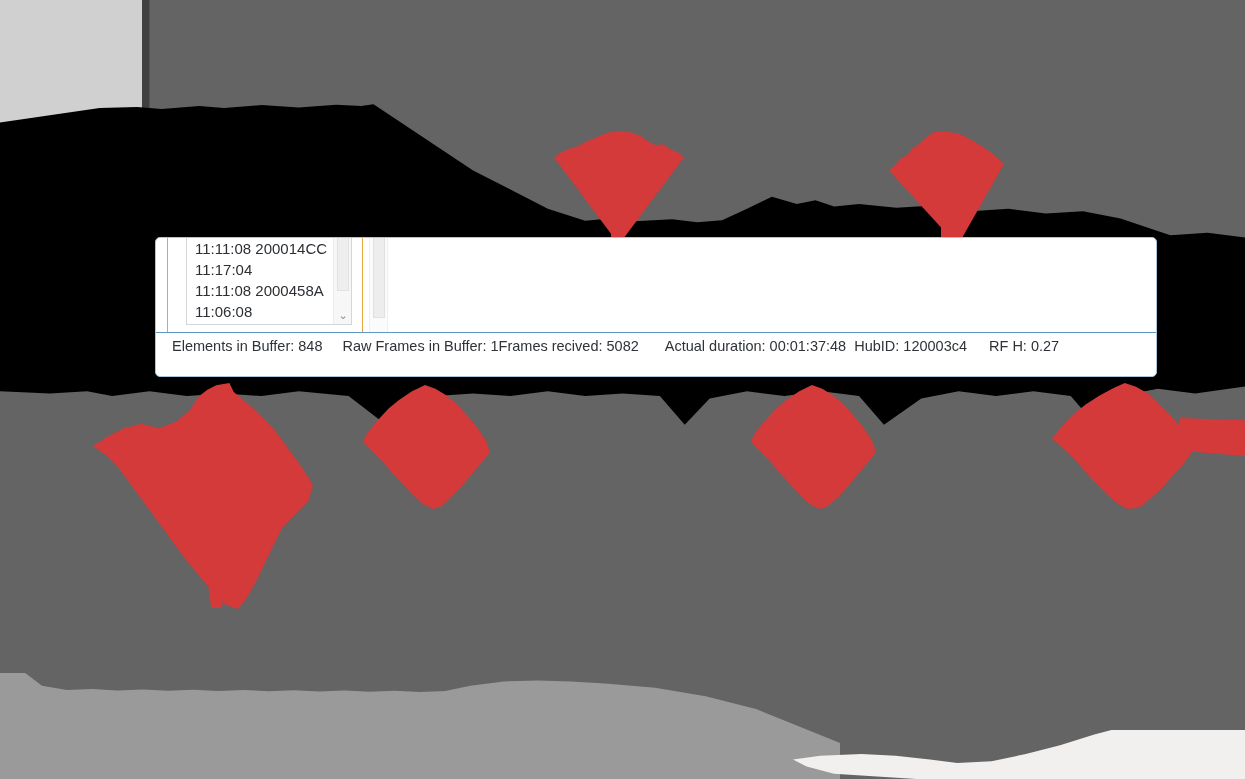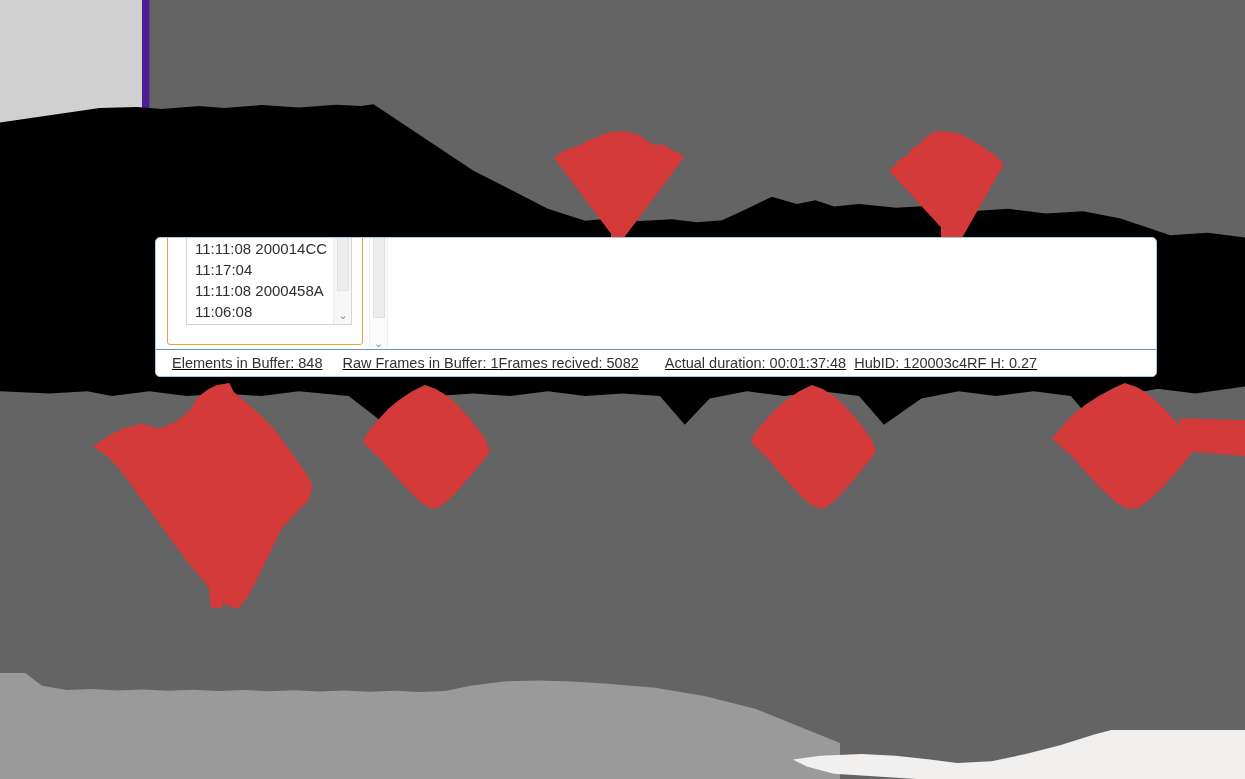--- a/index.html
+++ b/index.html
@@ -5,21 +5,21 @@
   html, body {
     margin: 0;
     padding: 0;
     background: #000000;
   }
   #canvas {
     position: relative;
     width: 1245px;
     height: 779px;
     overflow: hidden;
-    background: #4c1d95;
+    background: #404040;
     font-family: "Liberation Sans", sans-serif;
   }
 
   
   .bg-layer { position: absolute; }
 
   #bg-gray-main {
     left: 0; top: 0; width: 1245px; height: 779px;
     background: #646464;
     clip-path: polygon(
@@ -337,40 +337,39 @@
     color: #8d8d8d;
     font-size: 11px;
     line-height: 18px;
     text-align: center;
   }
 
   
   #status-bar {
     position: absolute;
     left: 0; right: 0;
-    bottom: 0;
+    bottom: 17px;
     height: 27px;
     background: #ffffff;
     border-top: 1px solid #5f97c4;
     display: flex;
     align-items: center;
     box-sizing: border-box;
-    text-decoration: underline;
   }
   .status-item {
     font-size: 14.5px;
     color: #2f3337;
     white-space: nowrap;
   }
   #st-elements     { margin-left: 16px; }
   #st-rawframes    { margin-left: 20px; }
   #st-framesrec    { }
   #st-duration     { margin-left: 26px; }
   #st-hubid        { margin-left: 8px; }
-  #st-rfh          { }
+  #st-rfh          { margin-left: 22px; }
 </style>
 </head>
 <body>
 
 <div id="canvas" style="--red:#d33a39;">
 
   <div class="bg-layer" id="bg-gray-main"></div>
   <div class="bg-layer" id="bg-lightgray-corner"></div>
   <div class="bg-layer" id="bg-black-top"></div>
   <div class="bg-layer" id="bg-gray-mid-lower"></div>

